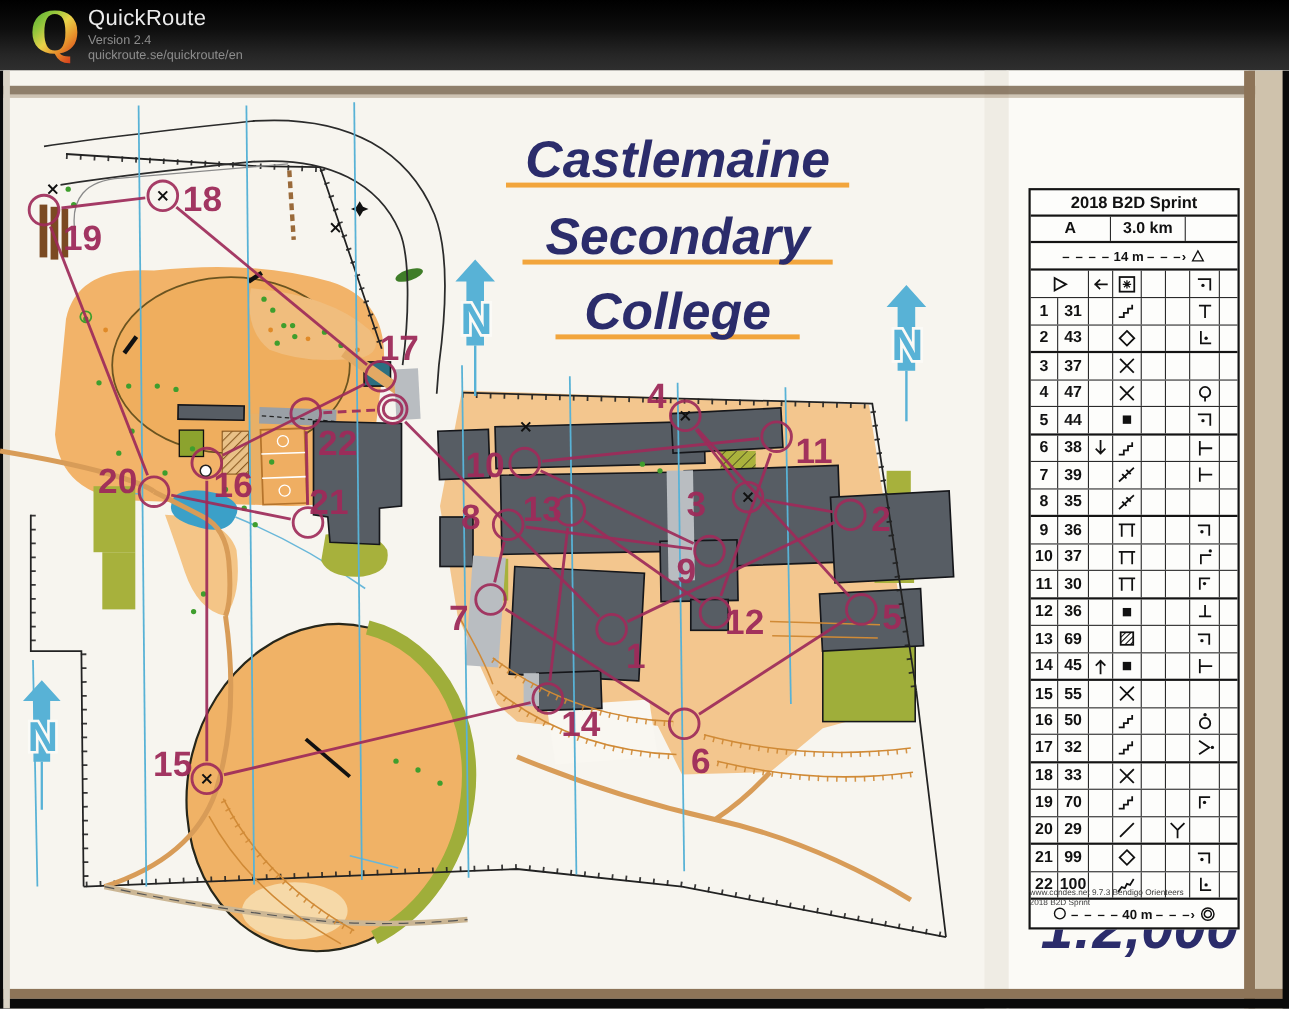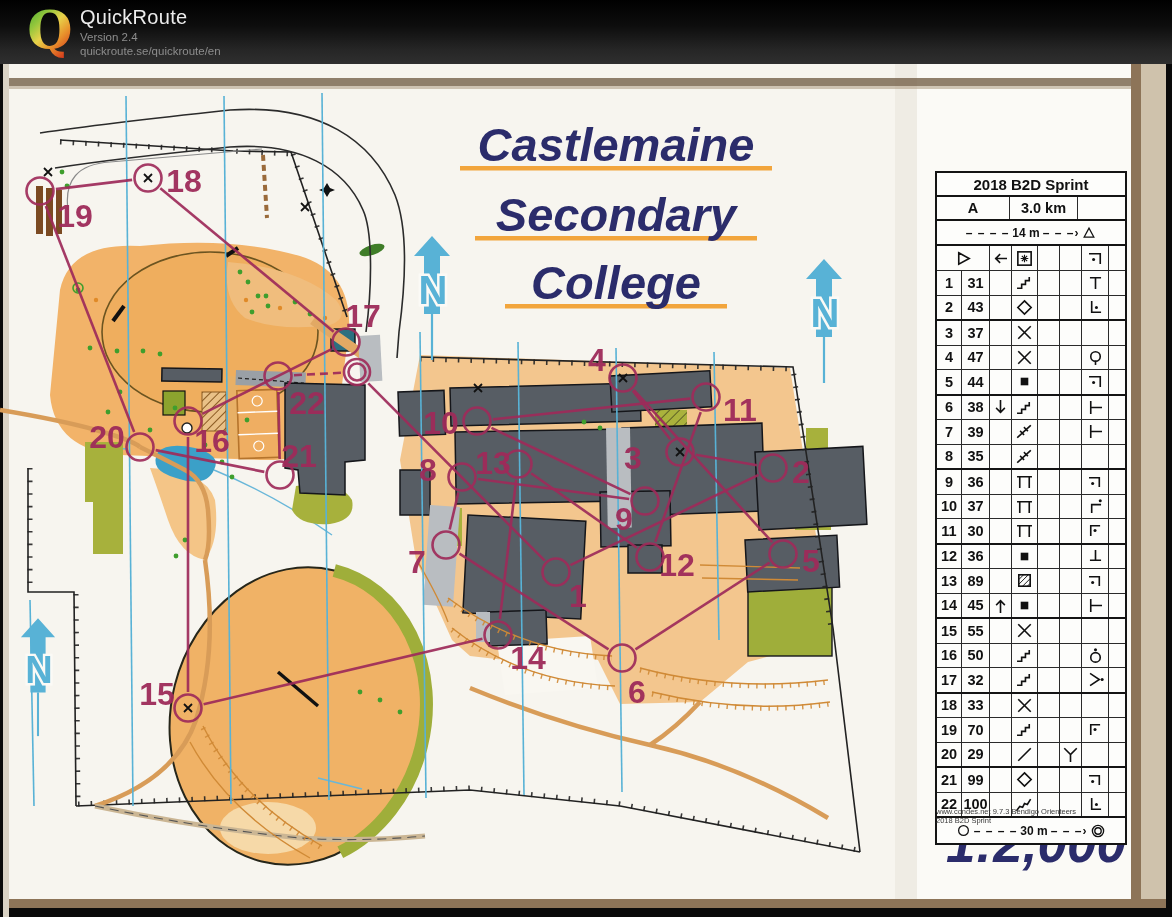--- a/index.html
+++ b/index.html
@@ -638,21 +638,21 @@
         <div class="cd-cell" style="width:21px"></div>
         <div class="cd-cell" style="width:26px">
             <svg width="19" height="19" viewBox="0 0 20 20">
               <path d="M10,4 V14 M5,14 H15" stroke="#111" stroke-width="1.7" fill="none" stroke-linecap="square"></path>
             </svg>
           </div>
         <div class="cd-cell" style="flex:1"></div>
         </div>
         <div class="cd-row" style="height:23.5px">
         <div class="cd-cell" style="width:24px">13</div>
-        <div class="cd-cell" style="width:27px">89</div>
+        <div class="cd-cell" style="width:27px">69</div>
         <div class="cd-cell" style="width:21px"></div>
         <div class="cd-cell" style="width:25px">
             <svg width="19" height="19" viewBox="0 0 20 20">
               <rect x="4" y="4" width="12" height="12" stroke="#111" stroke-width="1.7" fill="none" stroke-linecap="square"></rect>
               <path d="M4,9 L9,4 M4,14 L14,4 M8,16 L16,8 M13,16 L16,13" stroke="#111" stroke-width="1"></path>
             </svg>
           </div>
         <div class="cd-cell" style="width:21px"></div>
         <div class="cd-cell" style="width:21px"></div>
         <div class="cd-cell" style="width:26px">
@@ -825,21 +825,21 @@
             </svg>
           </div>
         <div class="cd-cell" style="flex:1"></div>
         </div>
         <div class="cd-row thick" style="height:25px">
           <div class="cd-dist">
         <svg width="15" height="15" viewBox="0 0 20 20">
               <circle cx="10" cy="10" r="6.5" stroke="#111" stroke-width="1.7" fill="none" stroke-linecap="square"></circle>
             </svg>
             <span class="dashes">– – – –</span>
-            <b>30 m</b>
+            <b>40 m</b>
             <span class="dashes">– – –›</span>
             <svg width="16" height="16" viewBox="0 0 20 20">
               <circle cx="10" cy="10" r="7" stroke="#111" stroke-width="1.7" fill="none" stroke-linecap="square"></circle>
               <circle cx="10" cy="10" r="4" stroke="#111" stroke-width="1.7" fill="none" stroke-linecap="square"></circle>
             </svg>
           </div>
         </div>
       </div>
   <div id="card-attrib">
     <div>www.condes.net 9.7.3 Bendigo Orienteers</div>

